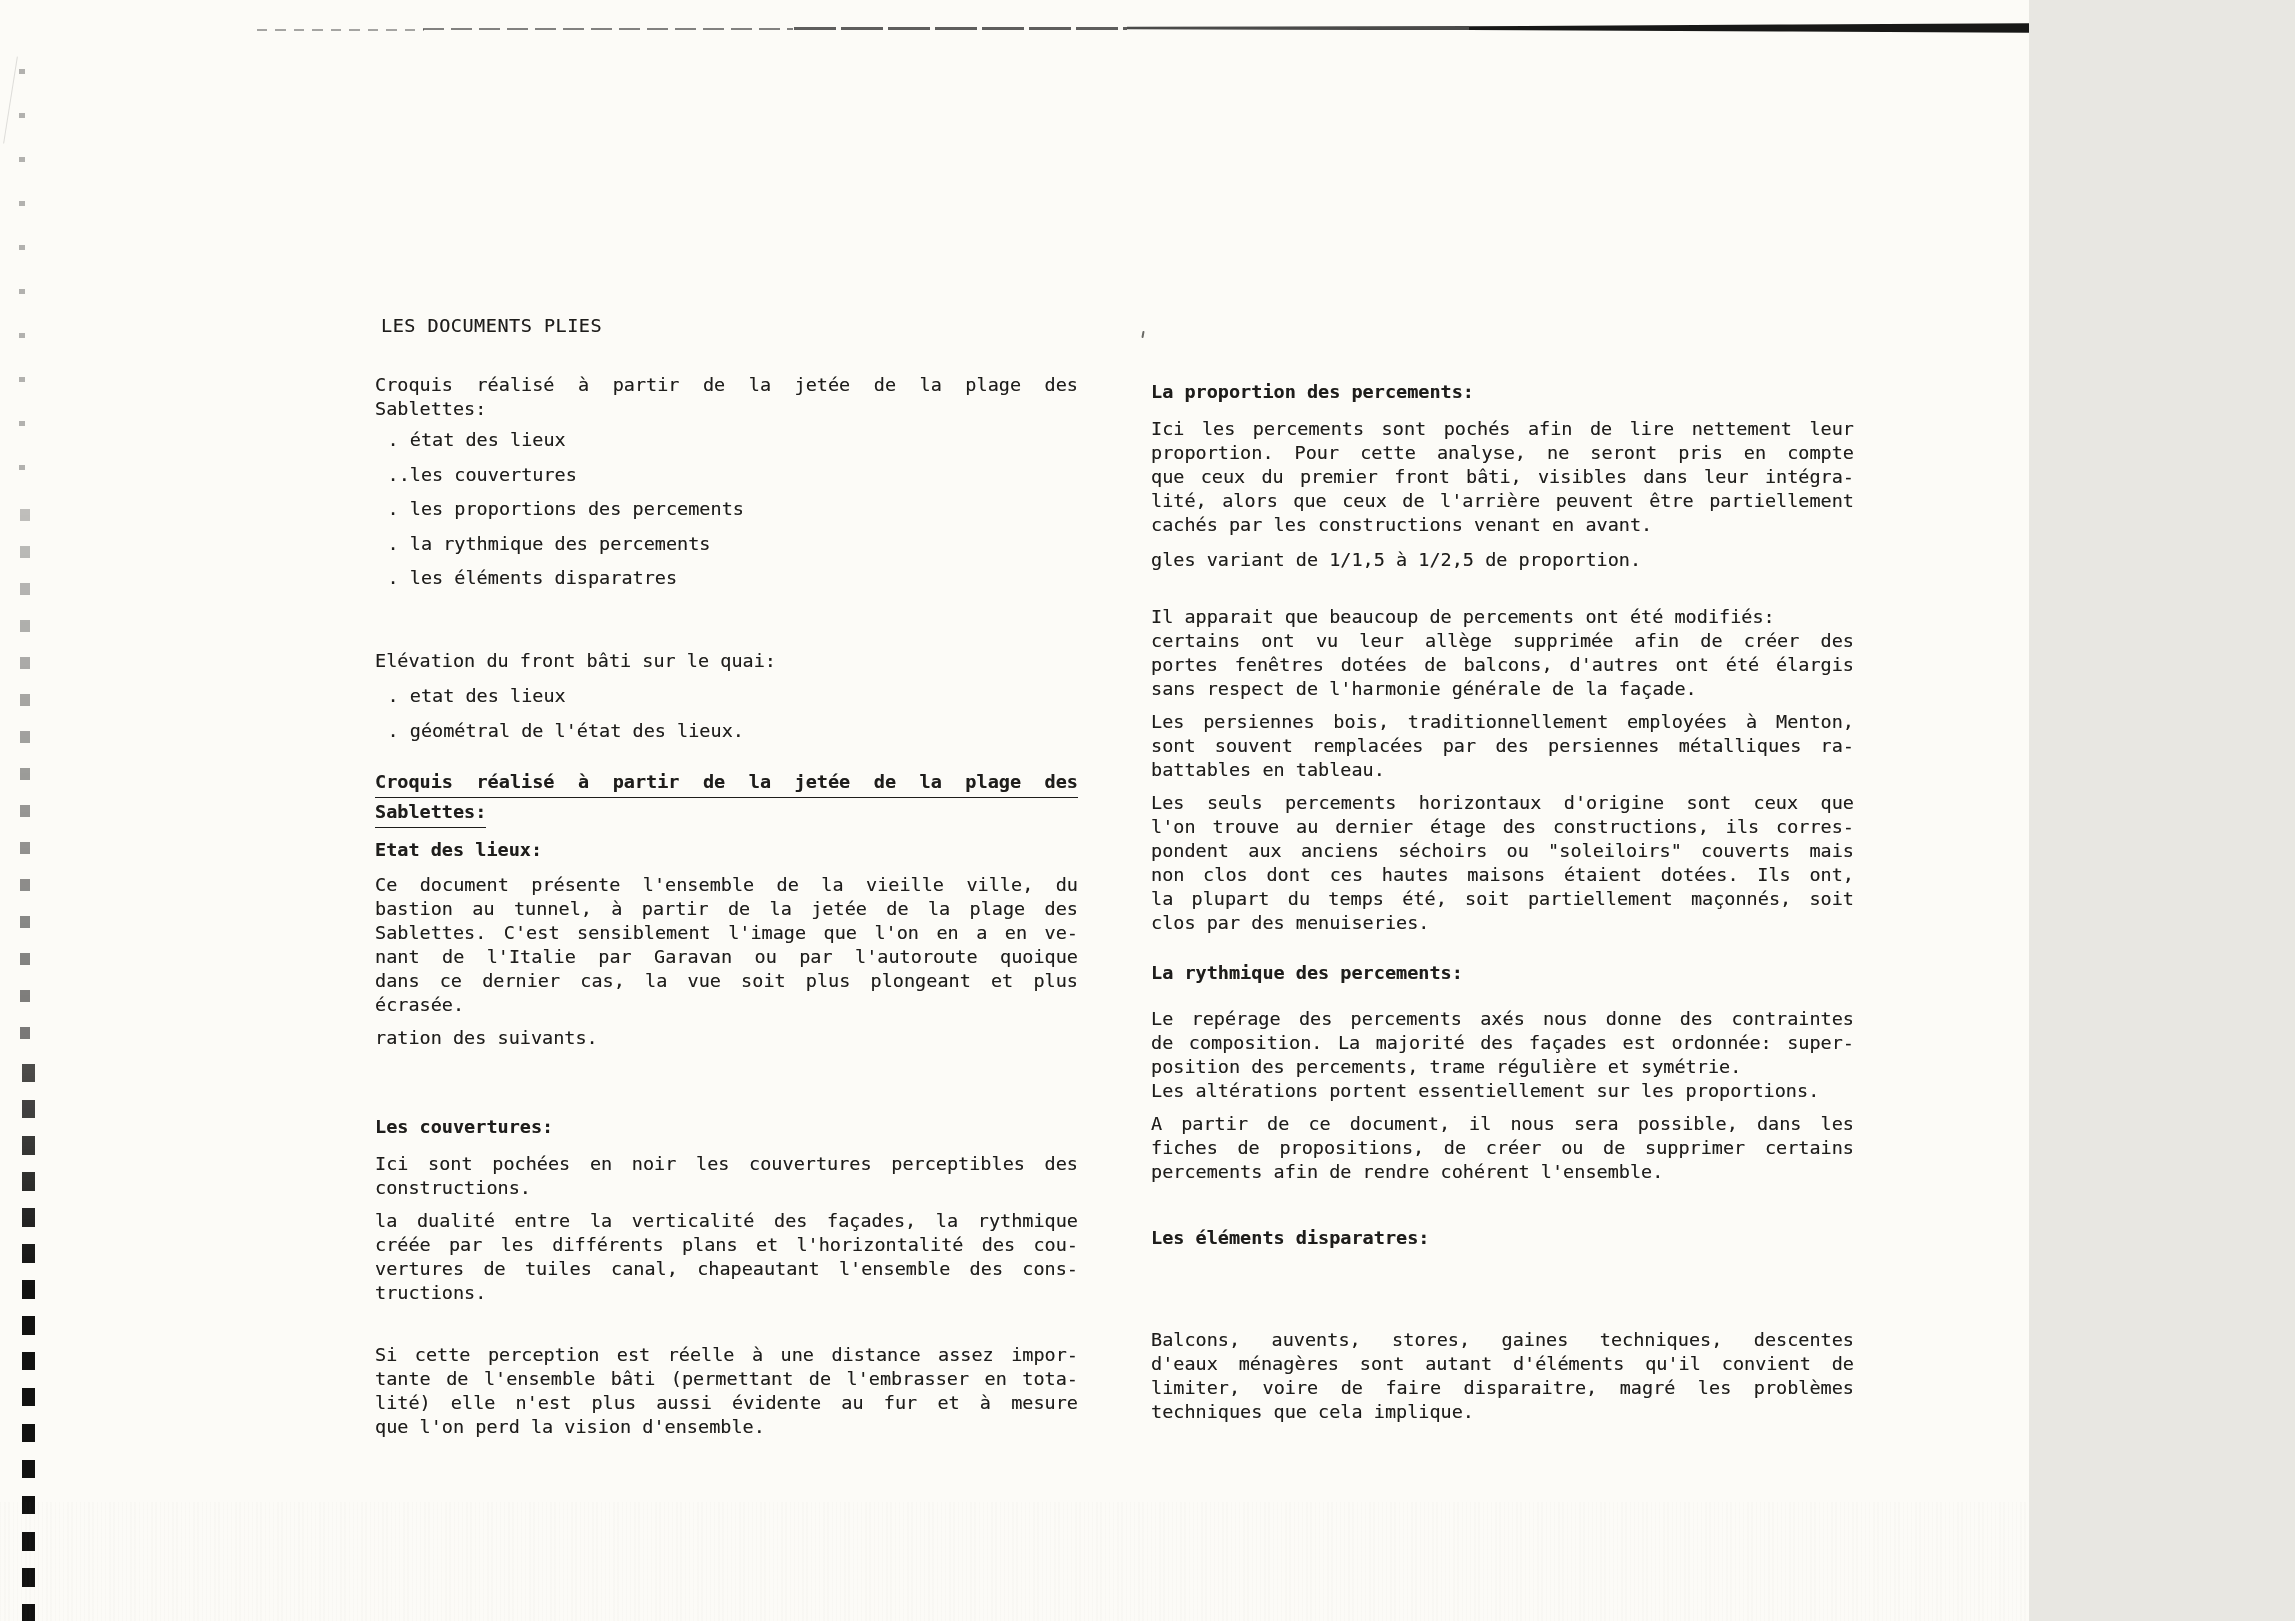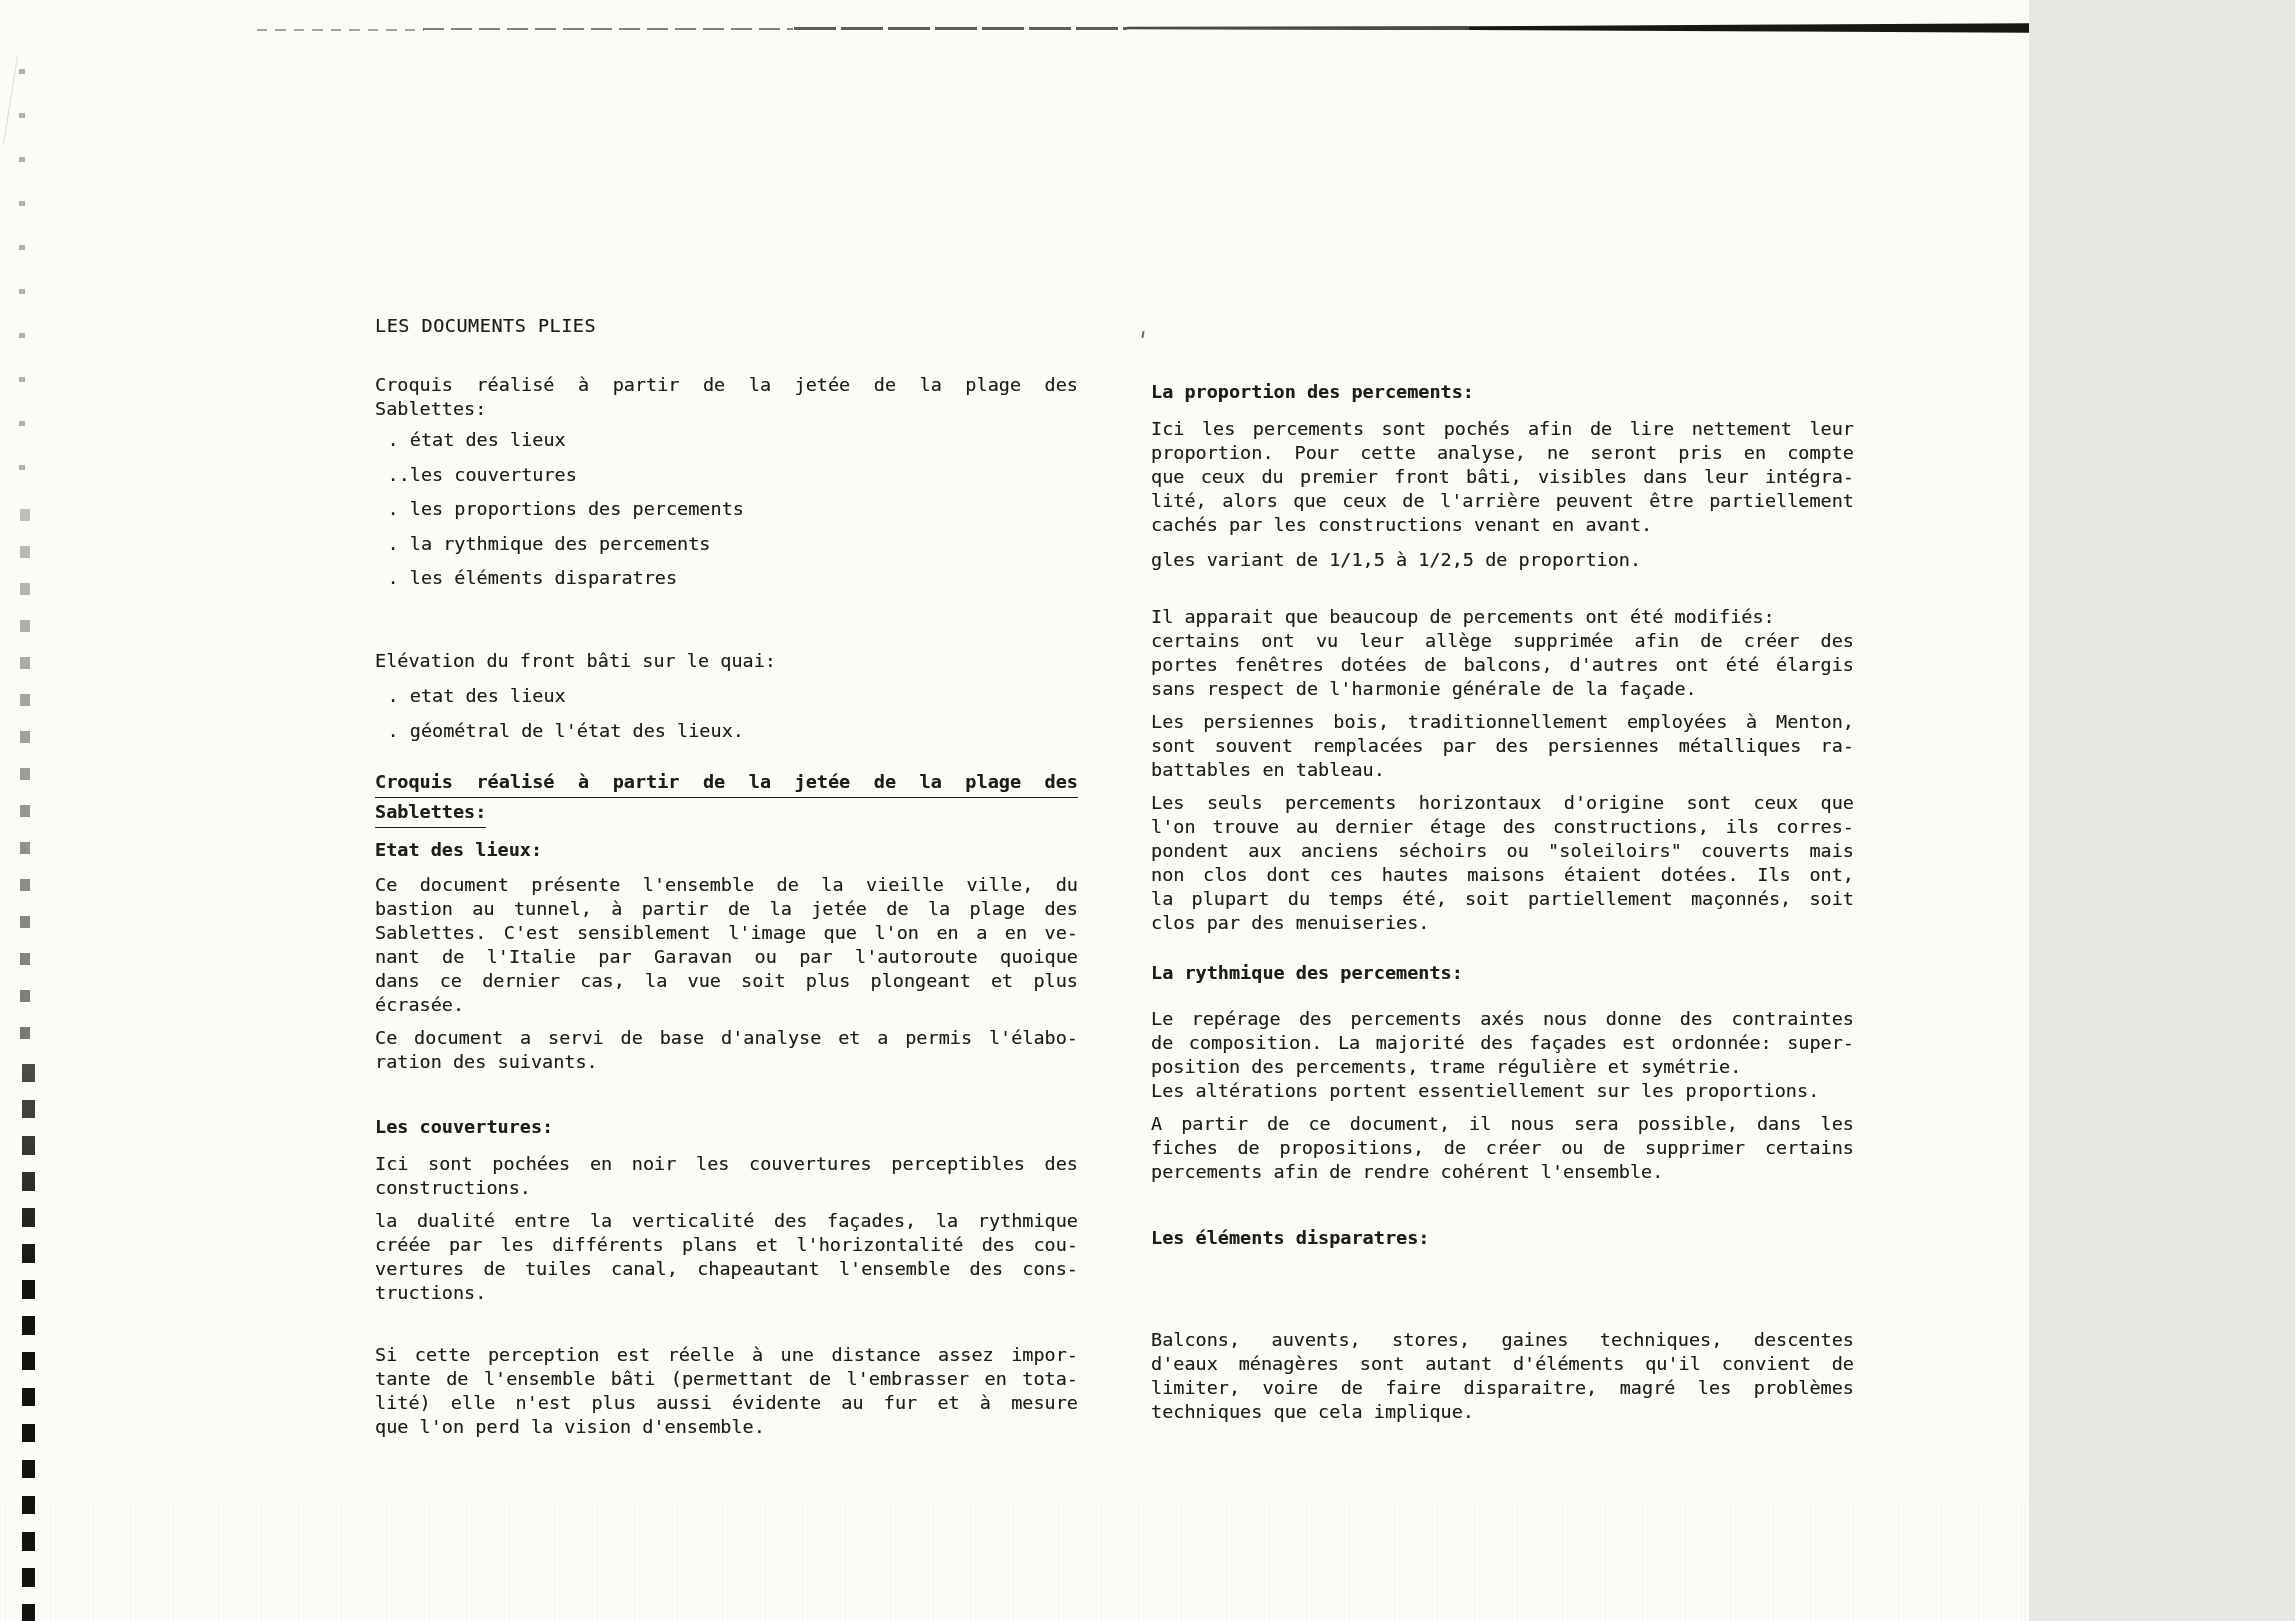--- a/index.html
+++ b/index.html
@@ -19,21 +19,21 @@
   
   .col{position:absolute;top:0;width:703px;height:100%;}
   .col-left{left:375px;}
   .col-right{left:1151px;}
   .block{position:absolute;left:0;right:0;font-size:18.5px;line-height:24px;
          text-shadow:0 0 0.5px rgba(30,29,27,.45);}
   .tline{text-align:justify;text-align-last:justify;}
   .tline.nj{text-align-last:left;}
   .doclist .tline{margin-bottom:10.6px;margin-left:12.5px;}
   .bold{font-weight:bold;}
-  .title-caps{letter-spacing:0.5px;}
+  .title-caps{letter-spacing:0.5px;margin-left:6px;}
   .uhead{font-weight:bold;}
   .uhead .ul1{border-bottom:1.9px solid var(--ink);padding-bottom:3.2px;margin-bottom:1.4px;
               text-align:justify;text-align-last:justify;}
   .uhead .ul2 span{display:inline-block;border-bottom:1.9px solid var(--ink);padding-bottom:3.2px;}
   .pagenum{position:absolute;left:2059px;top:78px;font-size:18.5px;line-height:20.4px;
            text-shadow:0 0 0.5px rgba(30,29,27,.4);}
   
   .art{position:absolute;pointer-events:none;}
   .topA{left:257px;top:29px;width:167px;height:1.9px;opacity:.4;
         background:repeating-linear-gradient(90deg,#222 0 10.2px,transparent 10.2px 18.5px);}
@@ -122,21 +122,20 @@
     <div class="block" style="top:873px">
         <div class="tline">Ce document présente l'ensemble de la vieille ville, du</div>
         <div class="tline">bastion au tunnel, à partir de la jetée de la plage des</div>
         <div class="tline">Sablettes. C'est sensiblement l'image que l'on en a en ve-</div>
         <div class="tline">nant de l'Italie par Garavan ou par l'autoroute quoique</div>
         <div class="tline">dans ce dernier cas, la vue soit plus plongeant et plus</div>
         <div class="tline nj">écrasée.</div>
       </div>
 
     <div class="block" style="top:1026px">
-        <div class="tline">Ce document a servi de base d'analyse et a permis l'élabo-</div>
         <div class="tline nj">ration des suivants.</div>
       </div>
 
     <div class="block bold" style="top:1115px">Les couvertures:</div>
 
     <div class="block" style="top:1152px">
         <div class="tline">Ici sont pochées en noir les couvertures perceptibles des</div>
         <div class="tline nj">constructions.</div>
       </div>
 

